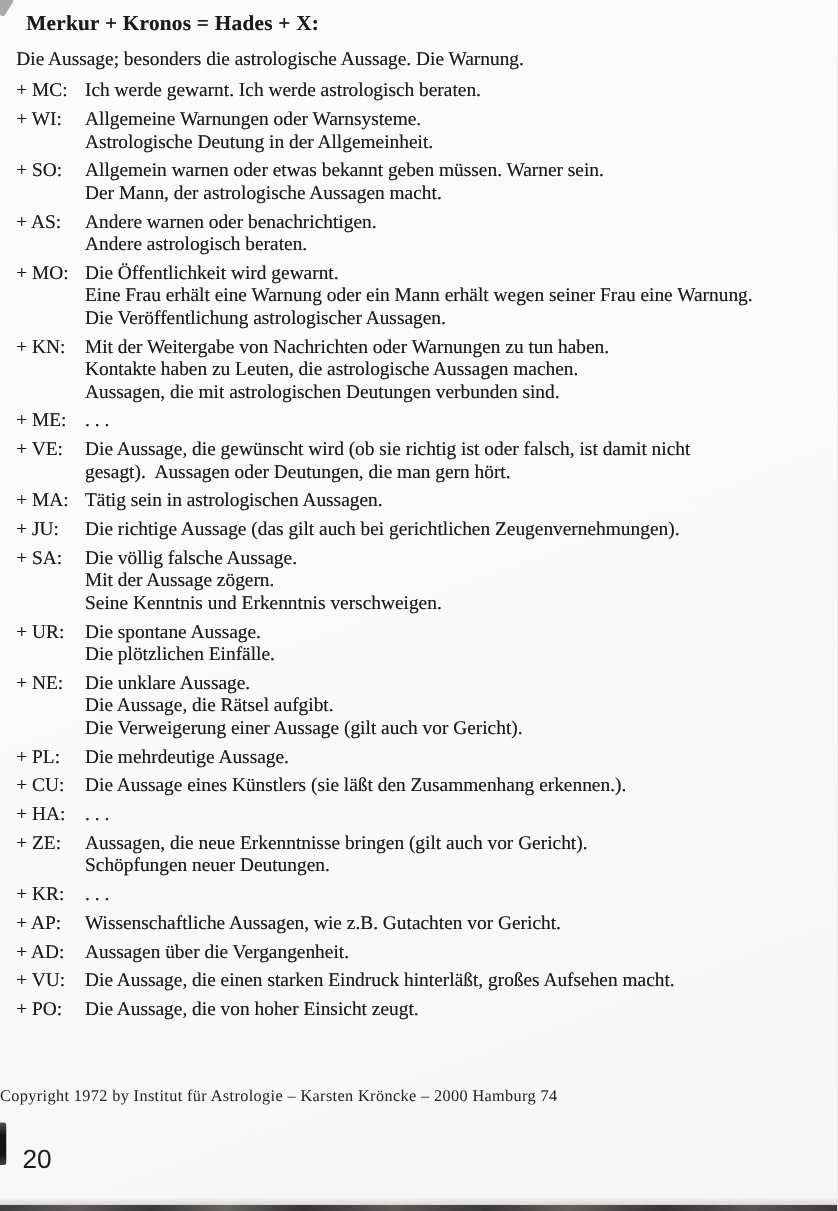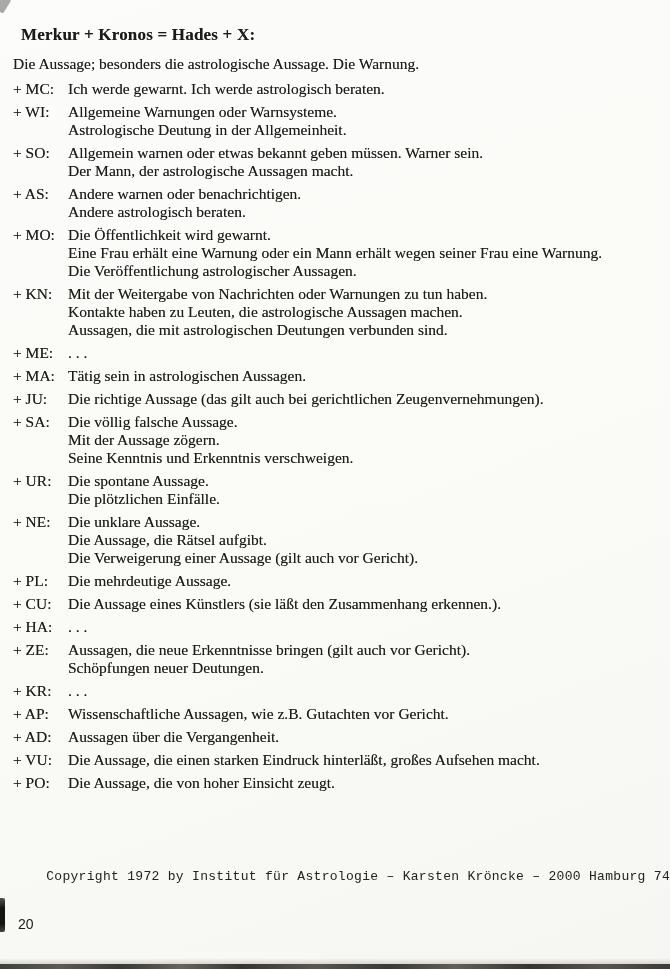--- a/index.html
+++ b/index.html
@@ -17,21 +17,21 @@
     font-family: "Liberation Serif", "DejaVu Serif", serif;
     color: #1b1b18;
   }
   
   .page .ink {
     text-shadow: 0 0 0.5px rgba(20,20,18,0.55);
   }
 
   .title {
     margin: 0;
-    padding: 25px 0 0 21px;
+    padding: 9px 0 0 21px;
     font-size: 17px;
     font-weight: bold;
     letter-spacing: 0.2px;
     line-height: 20px;
   }
   .intro {
     margin: 10px 0 7px 13px;
     font-size: 15.5px;
     line-height: 18px;
     white-space: pre-wrap;
@@ -58,32 +58,32 @@
     font-size: 15.5px;
     line-height: 18px;
     white-space: pre-wrap;
   }
 
   .copyright {
     position: absolute;
     left: 0;
     right: 0;
     top: 869px;
-    text-align: right;
-    font-family: Liberation Mono, monospace;
+    text-align: left;
+    font-family: Liberation Serif, serif;
     font-size: 13px;
     letter-spacing: 0.3px;
     color: #222220;
   }
   .pagenum {
     position: absolute;
     left: 18px;
     top: 916px;
     font-family: "Liberation Sans", "DejaVu Sans", sans-serif;
-    font-size: 14px;
+    font-size: 21px;
     color: #1b1b18;
   }
 
   
   .artifact { position: absolute; pointer-events: none; }
   .corner-speck {
     left: -3px;
     top: -4px;
     width: 11px;
     height: 16px;
@@ -179,20 +179,27 @@
         </div>
   </div>
 
   <div class="entry">
     <div class="label">+ ME:</div>
     <div class="lines">
           <div class="line">. . .</div>
         </div>
   </div>
 
+  <div class="entry">
+    <div class="label">+ VE:</div>
+    <div class="lines">
+          <div class="line">Die Aussage, die gewünscht wird (ob sie richtig ist oder falsch, ist damit nicht</div>
+          <div class="line">gesagt).  Aussagen oder Deutungen, die man gern hört.</div>
+        </div>
+  </div>
 
   <div class="entry">
     <div class="label">+ MA:</div>
     <div class="lines">
           <div class="line">Tätig sein in astrologischen Aussagen.</div>
         </div>
   </div>
 
   <div class="entry">
     <div class="label">+ JU:</div>

